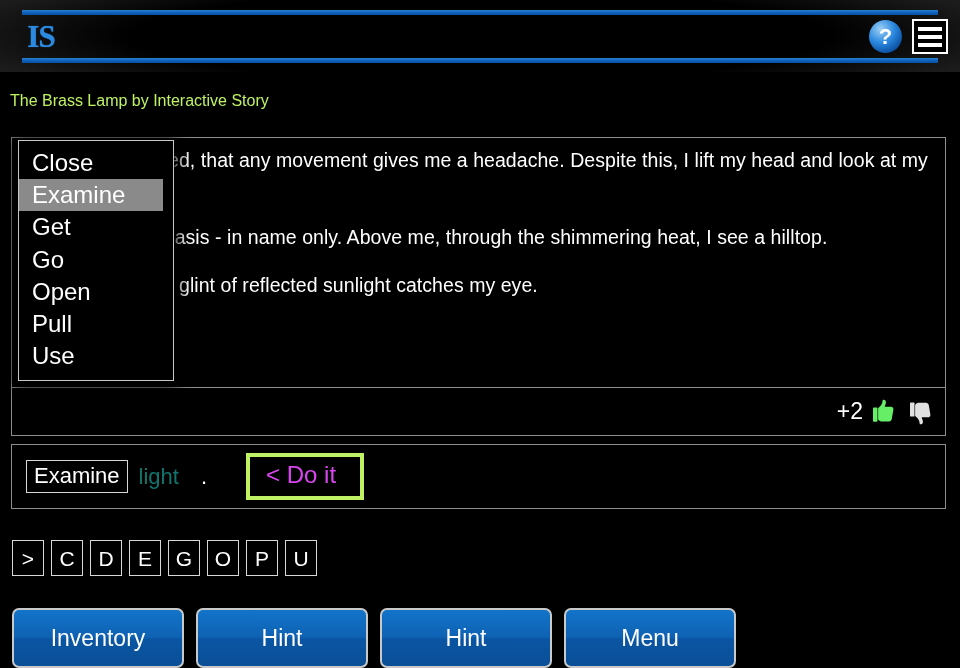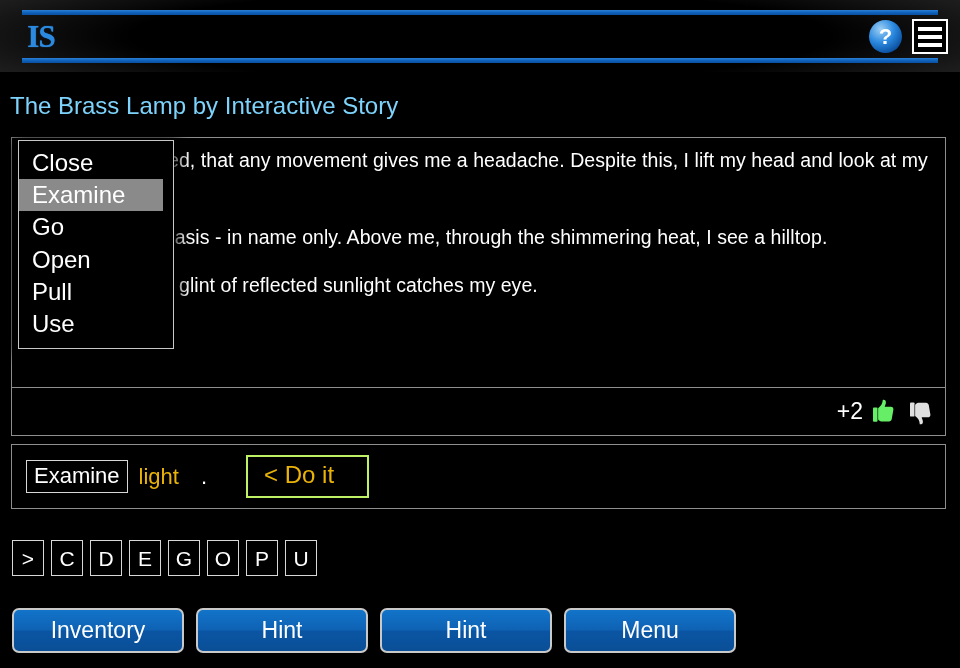--- a/index.html
+++ b/index.html
@@ -91,22 +91,22 @@
     display: block;
     width: 24px;
     height: 4px;
     background: #ffffff;
   }
 
   
   .story-title {
     position: absolute;
     left: 10px; top: 92px;
-    font-size: 24px;
-    color: #7dd3fc;
+    font-size: 16px;
+    color: #bef264;
   }
 
   
   .story-panel {
     position: absolute;
     left: 11px; top: 137px;
     width: 935px; height: 299px;
     border: 1px solid #8e8e8e;
     box-sizing: border-box;
     background: #000;
@@ -164,38 +164,38 @@
     border: 1px solid #d8d8d8;
     padding: 2px 7px 4px 7px;
     font-size: 22px;
     color: #ffffff;
     cursor: pointer;
     line-height: 1.15;
     background: #000;
   }
   .noun-slot {
     font-size: 22px;
-    color: #eab308;
+    color: #0f766e;
     margin-left: 11px;
     cursor: pointer;
     text-align: center;
   }
   .period-slot {
     font-size: 22px;
     color: #ffffff;
     margin-left: 22px;
     cursor: pointer;
   }
   .do-it-button {
     margin-left: 39px;
-    border: 2px solid #bef264;
-    background: #000;
-    color: #eab308;
+    border: 4px solid #bef264;
+    background: #000;
+    color: #d946ef;
     font-size: 24px;
-    padding: 5px 33px 8px 16px;
+    padding: 5px 24px 8px 16px;
     cursor: pointer;
     line-height: 1.1;
     box-shadow: 0 0 6px 2px rgba(0,0,0,0.9);
   }
 
   
   .letter-row {
     position: absolute;
     left: 12px; top: 540px;
     display: flex;
@@ -216,21 +216,21 @@
   }
 
   
   .action-row {
     position: absolute;
     left: 12px; top: 608px;
     display: flex;
     gap: 12px;
   }
   .action-button {
-    width: 172px; height: 45px;
+    width: 172px; height: 60px;
     border: 2px solid #c9c9c9;
     border-radius: 7px;
     box-sizing: border-box;
     background: linear-gradient(to bottom, #1274c9 0%, #0f62b4 48%, #0a55a3 52%, #0a4f97 100%);
     color: #ffffff;
     font-size: 23px;
     display: flex;
     align-items: center;
     justify-content: center;
     cursor: pointer;
@@ -320,17 +320,18 @@
 <div class="action-row">
   <div class="action-button">Inventory</div>
   <div class="action-button">Hint</div>
   <div class="action-button">Hint</div>
   <div class="action-button">Menu</div>
 </div>
 
 <div class="verb-dropdown">
   <div class="verb-option">Close</div>
   <div class="verb-option selected">Examine</div>
+  <div class="verb-option">Get</div>
   <div class="verb-option">Go</div>
   <div class="verb-option">Open</div>
   <div class="verb-option">Pull</div>
   <div class="verb-option">Use</div>
 </div>
 
 </body></html>

